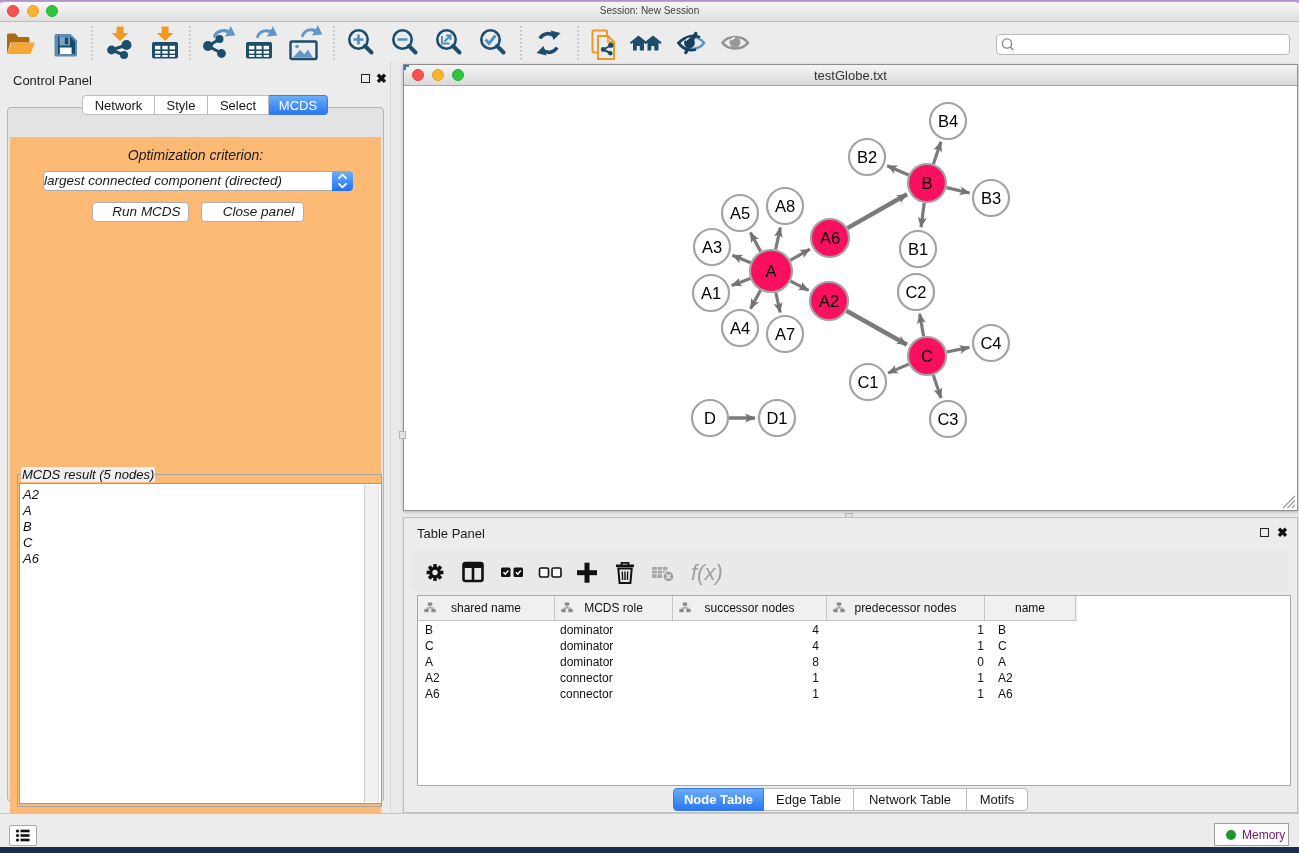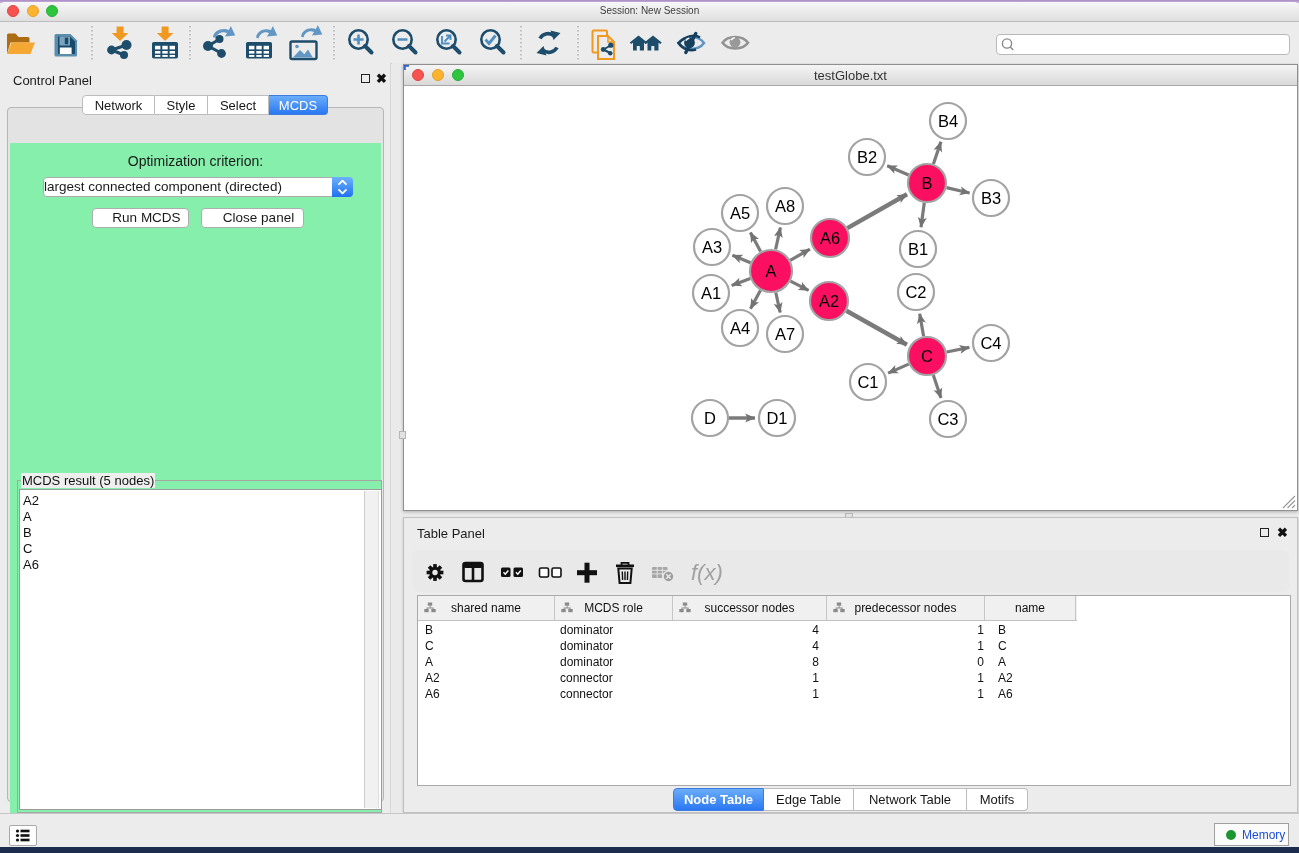--- a/index.html
+++ b/index.html
@@ -17,21 +17,21 @@
 #toolbar { left:0; top:20px; width:1299px; height:42px; background:#ececec; border-bottom:1px solid #d0d0d0; }
 #searchbox { left:996px; top:12px; width:294px; height:21px; background:#fff; border:1px solid #b9b9b9; border-radius:4px; }
 
 #statusbar { left:0; top:811px; width:1299px; height:34px; background:#ececec; border-top:1px solid #c6c6c6; }
 
 #cpanel { left:0; top:61px; width:391px; height:750px; background:#ececec; border-right:1px solid #d6d6d6; }
 .wtitle { font-size:13px; color:#1c1c1c; }
 .flicon { width:9px; height:9px; border:1.5px solid #222; }
 .xicon { font-size:13px; font-weight:bold; color:#111; }
 #cp-box { left:7px; top:44px; width:377px; height:695px; border:1px solid #b5b5b5; border-radius:4px; background:#e3e3e3; }
-#cp-inner { left:10px; top:80px; width:371px; height:676px; background:#86efac; }
+#cp-inner { left:10px; top:74px; width:371px; height:676px; background:#fdba74;font-style:italic; }
 .tabgrp { height:20px; display:flex; font-size:13px; }
 .tabgrp .tb { background:#fff; border:1px solid #bcbcbc; border-left:none; color:#161616; display:flex; align-items:center; justify-content:center; }
 .tabgrp .tb:first-child { border-left:1px solid #bcbcbc; border-radius:4px 0 0 4px; }
 .tabgrp .tb:last-child { border-radius:0 4px 4px 0; }
 .tabgrp .tb.sel { background:linear-gradient(#6aadf9,#2a77f2); border-color:#3a7ce0; color:#fff; }
 #opt-label { left:0; top:10px; width:371px; text-align:center; font-size:14px; color:#1a1a1a; }
 #dropdown { left:33px; top:34px; width:310px; height:20px; background:#fff; border:1px solid #ababab; border-radius:4px; font-size:13.5px; color:#1a1a1a; line-height:18px; }
 #dd-step { right:-1px; top:-1px; width:21px; height:20px; border-radius:0 4px 4px 0; background:linear-gradient(#6db1fb,#1f71f2); }
 .btn { height:20px; background:#fff; border:1px solid #adadad; border-radius:4px; font-size:13.5px; color:#1a1a1a; text-align:center; line-height:17px;padding-left:12px; }
 
@@ -53,21 +53,21 @@
 #tp-header { left:0; top:0; width:659px; height:25px; background:#f0f0f0; border-bottom:1px solid #c2c2c2; font-size:12px; color:#111; }
 .hcell { top:0; height:24px; border-right:1px solid #c6c6c6; }
 .hcell svg { position:absolute; left:6px; top:6px; }
 .hcell span { position:absolute; left:0; top:5px; width:100%; text-align:center; }
 .trow { height:16px; font-size:12px; color:#111; }
 .tcell { position:absolute; height:16px; line-height:16px; }
 #tp-tabs { top:270px; left:0; width:893px; display:flex; justify-content:center; }
 #tp-tabs .tabgrp { height:23px; }
 
 #sb-btn { left:9px; top:11px; width:28px; height:21px; background:#fdfdfd; border:1px solid #a9a9a9; border-radius:2px; }
-#mem-btn { left:1214px; top:9px; width:75px; height:23px; background:#fbfbfb; border:1px solid #9f9f9f; font-size:12px; color:#1d4ed8; }
+#mem-btn { left:1214px; top:9px; width:75px; height:23px; background:#fbfbfb; border:1px solid #9f9f9f; font-size:12px; color:#701a75; }
 .gdot { width:10px; height:10px; border-radius:50%; background:#1c9631; }
 svg text { font-family:"Liberation Sans", sans-serif; }
 </style>
 </head>
 <body>
 <div class="abs" id="topstrip"></div>
 <div class="abs" id="appwin">
   <div class="abs" id="titlebar">
     <div class="abs tl" style="left:7px;background:#f6524f;border:0.5px solid #e0443e;"></div>
     <div class="abs tl" style="left:27px;background:#fcb42f;border:0.5px solid #e0a02c;"></div>

